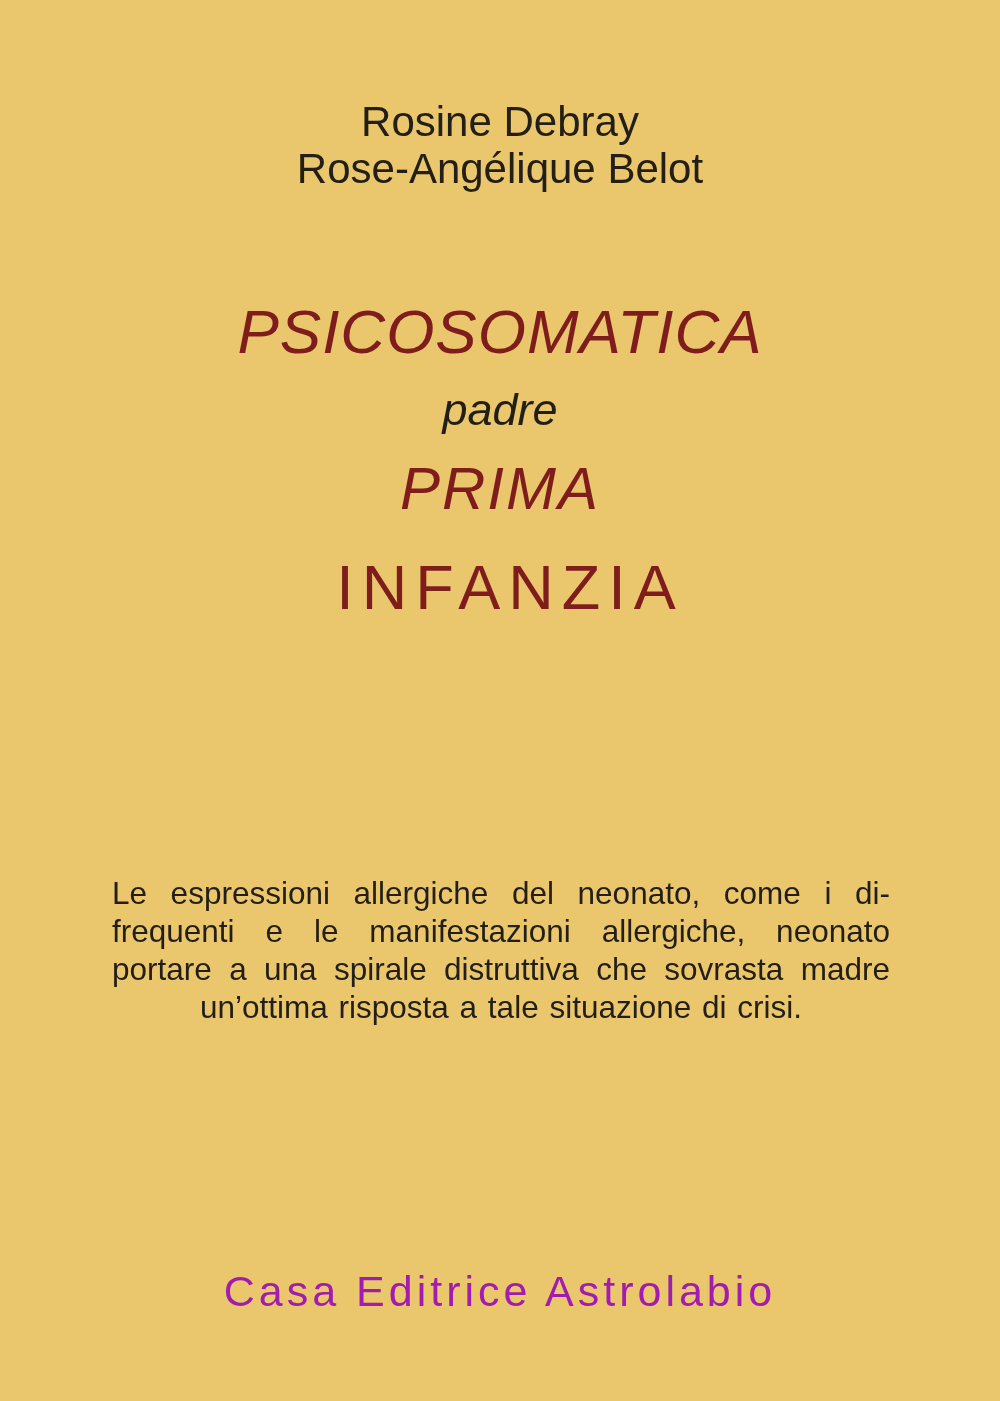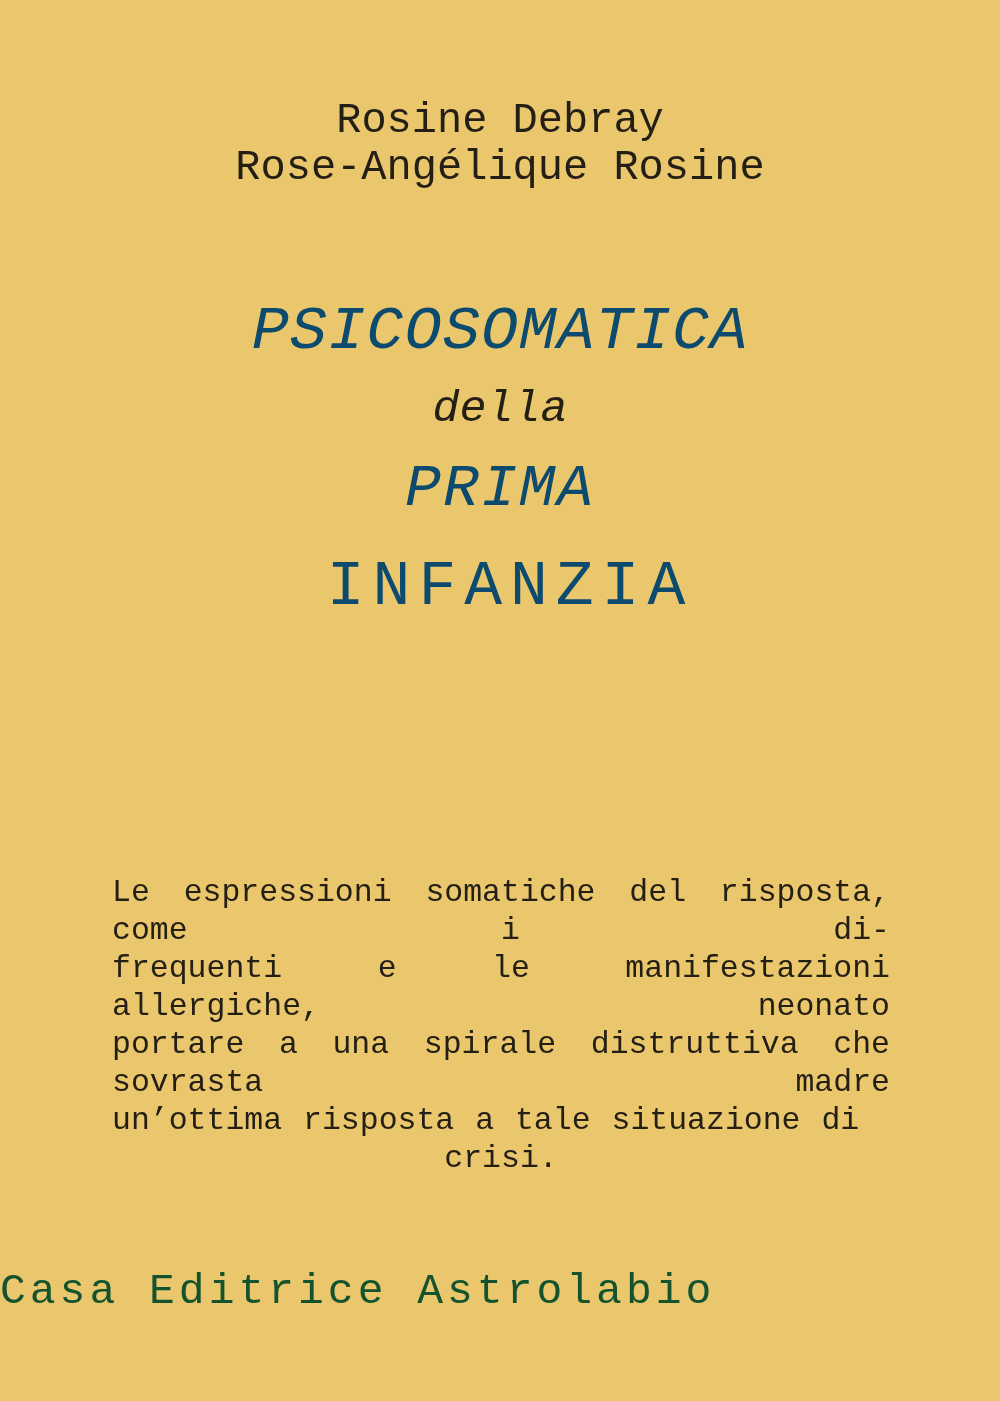--- a/index.html
+++ b/index.html
@@ -6,40 +6,40 @@
     margin: 0;
     padding: 0;
     background: #555;
   }
   .cover {
     position: relative;
     width: 1000px;
     height: 1401px;
     margin: 0 auto;
     background: #eac76d;
-    font-family: Liberation Mono, monospace;
+    font-family: Liberation Sans, sans-serif;
     overflow: hidden;
   }
   .authors {
     position: absolute;
     top: 98px;
     left: 0;
     width: 100%;
     text-align: center;
     font-size: 42px;
     line-height: 47px;
     color: #241f14;
   }
   .title-line {
     position: absolute;
     left: 0;
     width: 100%;
     text-align: center;
     line-height: 1;
-    color: #0c4a6e;
+    color: #7f1d1d;
   }
   .title-psico {
     top: 301px;
     font-size: 62px;
     font-style: italic;
     letter-spacing: 1px;
   }
   .title-della {
     top: 387px;
     font-size: 45px;
@@ -77,46 +77,47 @@
   }
   .blurb p.centered {
     text-align: left;
     text-align-last: center;
   }
   .publisher {
     position: absolute;
     top: 1270px;
     left: 0;
     width: 100%;
+    text-align: center;
     font-size: 43px;
     line-height: 1;
     letter-spacing: 4px;
-    color: #14532d;
+    color: #a21caf;
   }
 </style>
 </head>
 <body>
 
 <div class="cover">
 
   <div class="authors">
     <div>Rosine Debray</div>
-    <div>Rose-Angélique Rosine</div>
+    <div>Rose-Angélique Belot</div>
   </div>
 
   <div class="title-line title-psico">PSICOSOMATICA</div>
 
-  <div class="title-line title-della">della</div>
+  <div class="title-line title-della">padre</div>
 
   <div class="title-line title-prima">PRIMA</div>
 
   <div class="title-line title-infanzia">INFANZIA</div>
 
   <div class="blurb">
-    <p class="justified">Le espressioni somatiche del risposta, come i di-</p>
+    <p class="justified">Le espressioni allergiche del neonato, come i di-</p>
     <p class="justified">frequenti e le manifestazioni allergiche, neonato</p>
     <p class="justified">portare a una spirale distruttiva che sovrasta madre</p>
     <p class="centered">un’ottima risposta a tale situazione di crisi.</p>
   </div>
 
   <div class="publisher">Casa Editrice Astrolabio</div>
 
 </div>
 
 </body></html>

